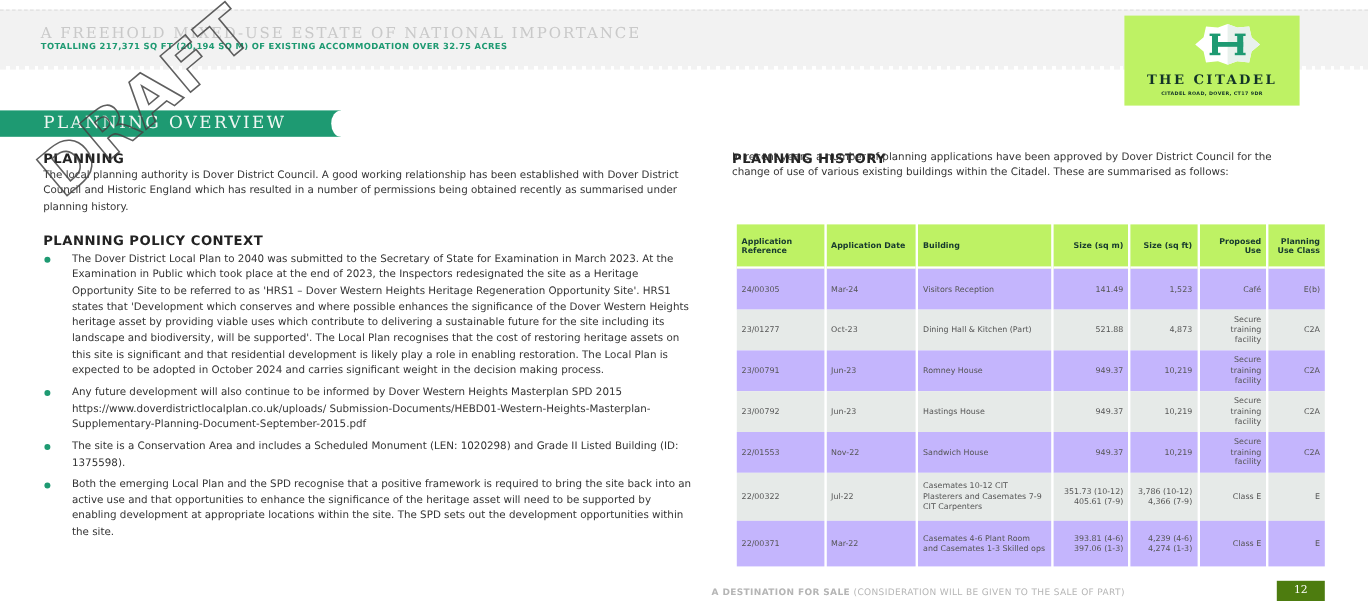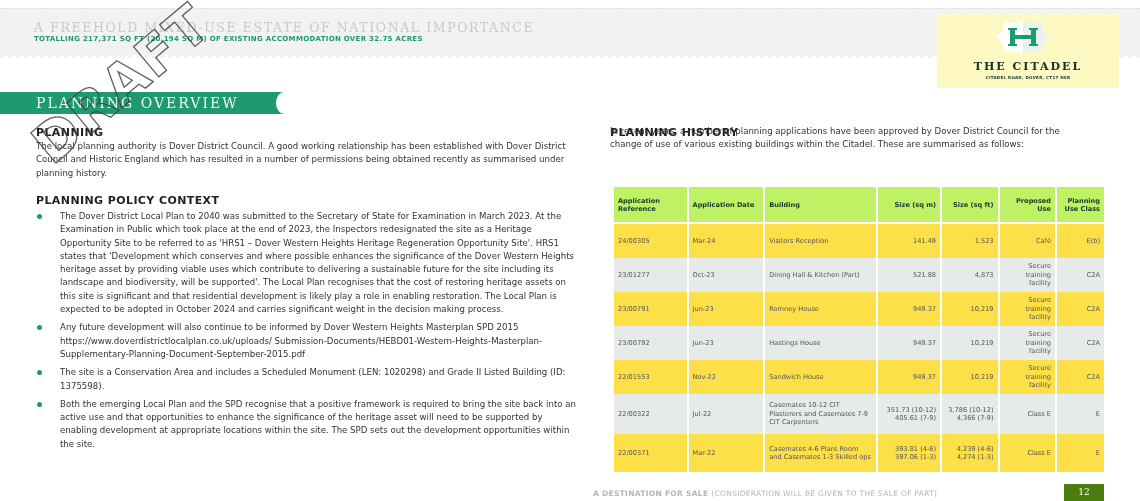--- a/index.html
+++ b/index.html
@@ -6,21 +6,21 @@
   body { width:1140px; height:501px; background:#ffffff; position:relative; overflow:hidden;
          font-family:"DejaVu Sans", sans-serif; color:#333; }
   .topband { position:absolute; left:0; top:8px; width:1140px; height:46px; background:#f2f2f2;
              border-top:1px dashed #e0e0e0; }
   .topband:after { content:""; position:absolute; left:0; right:0; bottom:-3px; height:3px;
              background:repeating-linear-gradient(90deg,#f2f2f2 0 5px, transparent 5px 8px); }
   .estate-title { position:absolute; left:34px; top:20px; font-family:"DejaVu Serif", serif;
              font-size:12.5px; letter-spacing:1.6px; color:#c9c9c9; white-space:nowrap; }
   .estate-sub { position:absolute; left:34px; top:35px; font-size:7px; font-weight:bold;
              color:#1e9a72; letter-spacing:0.3px; white-space:nowrap; }
-  .logo { position:absolute; left:937px; top:13px; width:170px; height:75px; background:#fef9c3;padding-left:12px; }
+  .logo { position:absolute; left:937px; top:13px; width:146px; height:75px; background:#bef264; }
   .logo-shield { position:absolute; left:58px; top:6px; width:56px; height:36px; }
   .logo-name { position:absolute; left:0; right:0; top:47px; text-align:center;
              font-family:"DejaVu Serif", serif; font-weight:bold; font-size:11px; letter-spacing:2px; color:#123328; }
   .logo-addr { position:absolute; left:0; right:0; top:62px; text-align:center;
              font-size:4px; font-weight:bold; color:#123328; letter-spacing:0.3px; }
   .banner { position:absolute; left:0; top:92px; width:284px; height:22px; background:#1e9a72; }
   .banner-notch { position:absolute; left:276px; top:92px; width:16px; height:22px; background:#fff;
              border-radius:50%; }
   .banner-text { position:absolute; left:36px; top:95px; font-family:"DejaVu Serif", serif;
              font-size:14px; letter-spacing:2px; color:#f0f7f3; white-space:nowrap; }
@@ -31,21 +31,21 @@
   .bullets li .dot { position:absolute; left:1px; top:4px; width:5px; height:5px; border-radius:50%; background:#1e9a72; }
   .bullets li span.t { display:block; }
   table.hist { position:absolute; left:612px; top:187px; width:494px; border-collapse:separate; border-spacing:2px 0;
              font-size:6.6px; color:#555; }
   table.hist th { background:#bef264; color:#173a2e; font-weight:bold; height:35px; padding:0 4px;
              vertical-align:middle; line-height:8px; border-bottom:2px solid #fff; }
   table.hist th.l { text-align:left; }
   table.hist th.r { text-align:right; }
   table.hist td { padding:0 4px; vertical-align:middle; line-height:8.5px; }
   table.hist td.r { text-align:right; }
-  table.hist tr.odd td { background:#fde047; }
+  table.hist tr.odd td { background:#c4b5fd; }
   table.hist tr.even td { background:#e6eae8; }
   .footer { position:absolute; left:593px; top:489px; font-size:7.5px; font-weight:bold; color:#b5b5b5;
              letter-spacing:0.3px; white-space:nowrap; }
   .footer .paren { font-weight:normal; }
   .pagebox { position:absolute; left:1064px; top:484px; width:40px; height:17px; background:#4d7c0f;
              color:#fff; font-size:9px; text-align:center; line-height:17px; font-family:"DejaVu Serif", serif; }
   .draft { position:absolute; left:-10px; top:40px; font-size:54px; font-weight:bold; letter-spacing:2px;
              color:transparent; -webkit-text-stroke:1.3px #444; transform:rotate(-40deg); transform-origin:left top;
              top:128px; left:20px; opacity:0.85; pointer-events:none; }
 </style>

